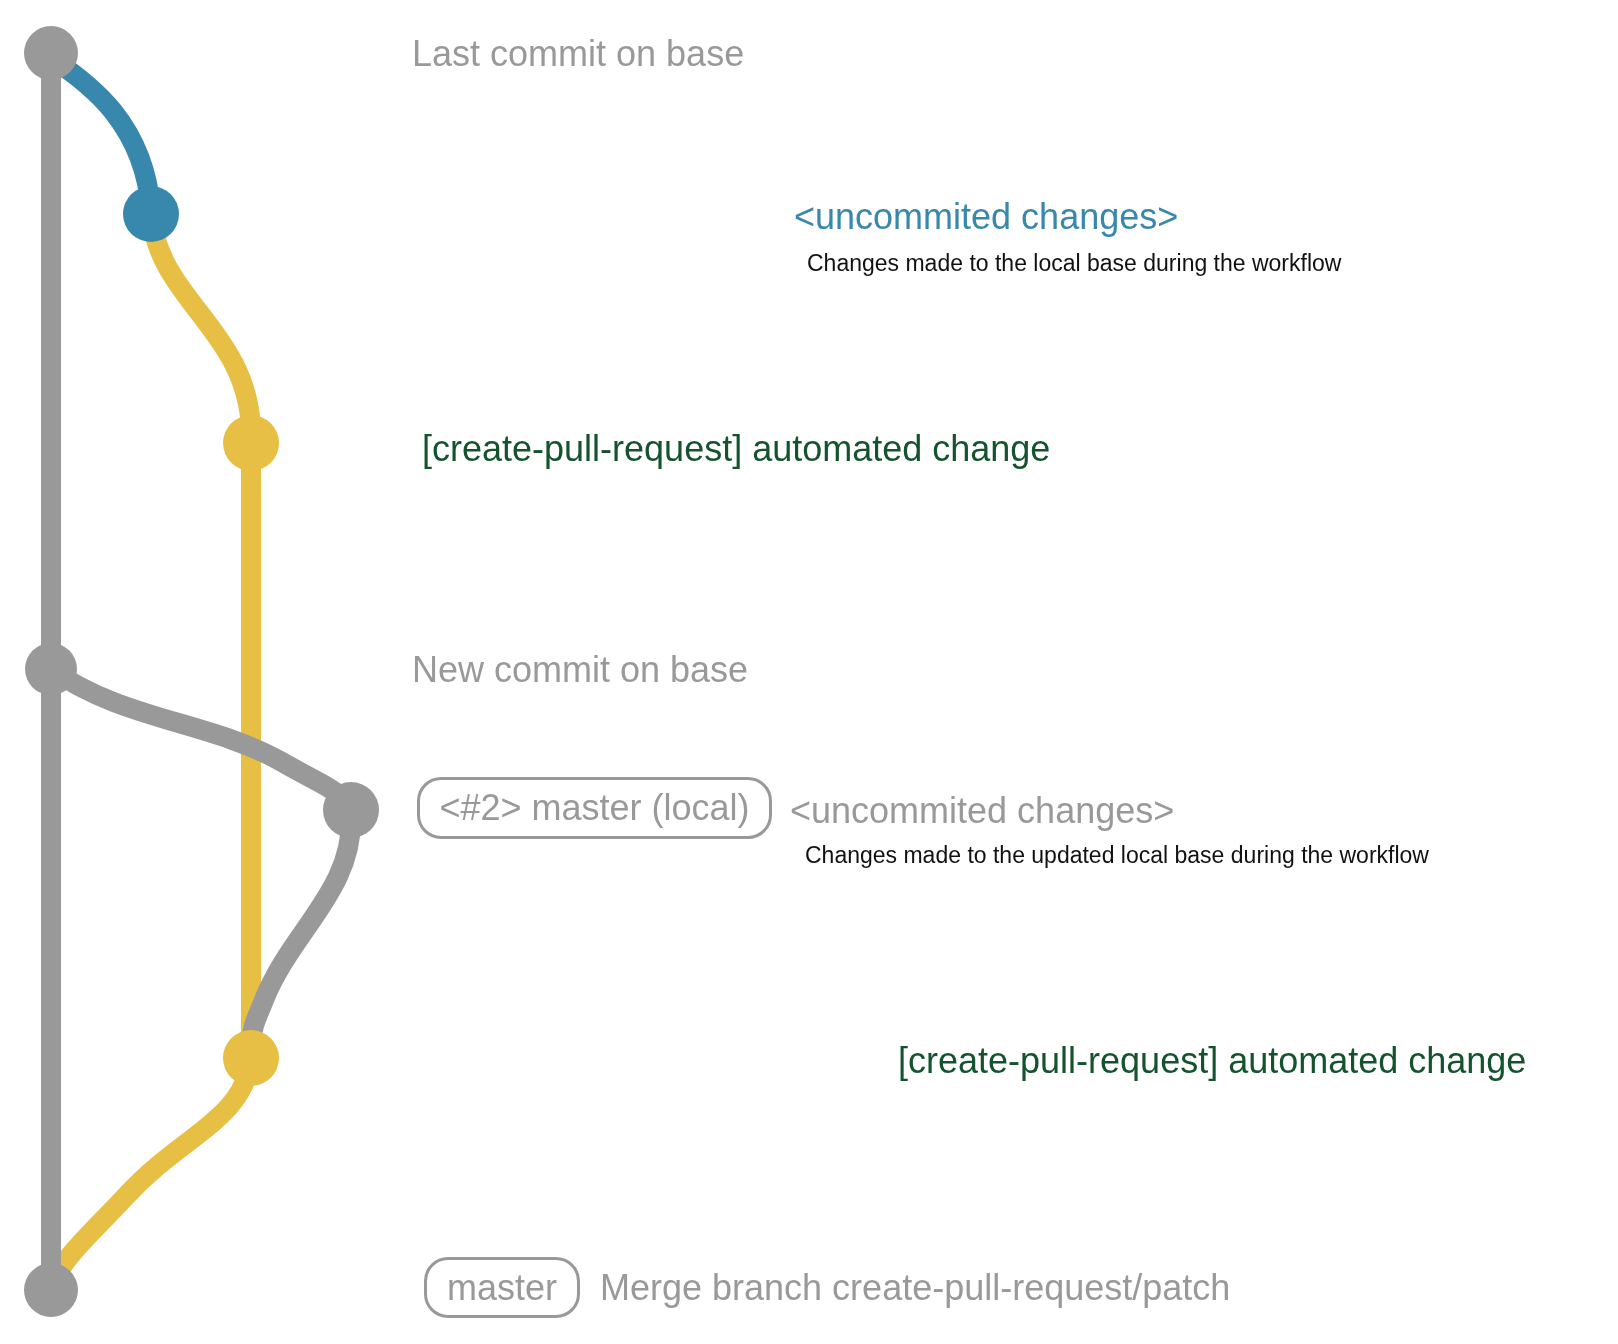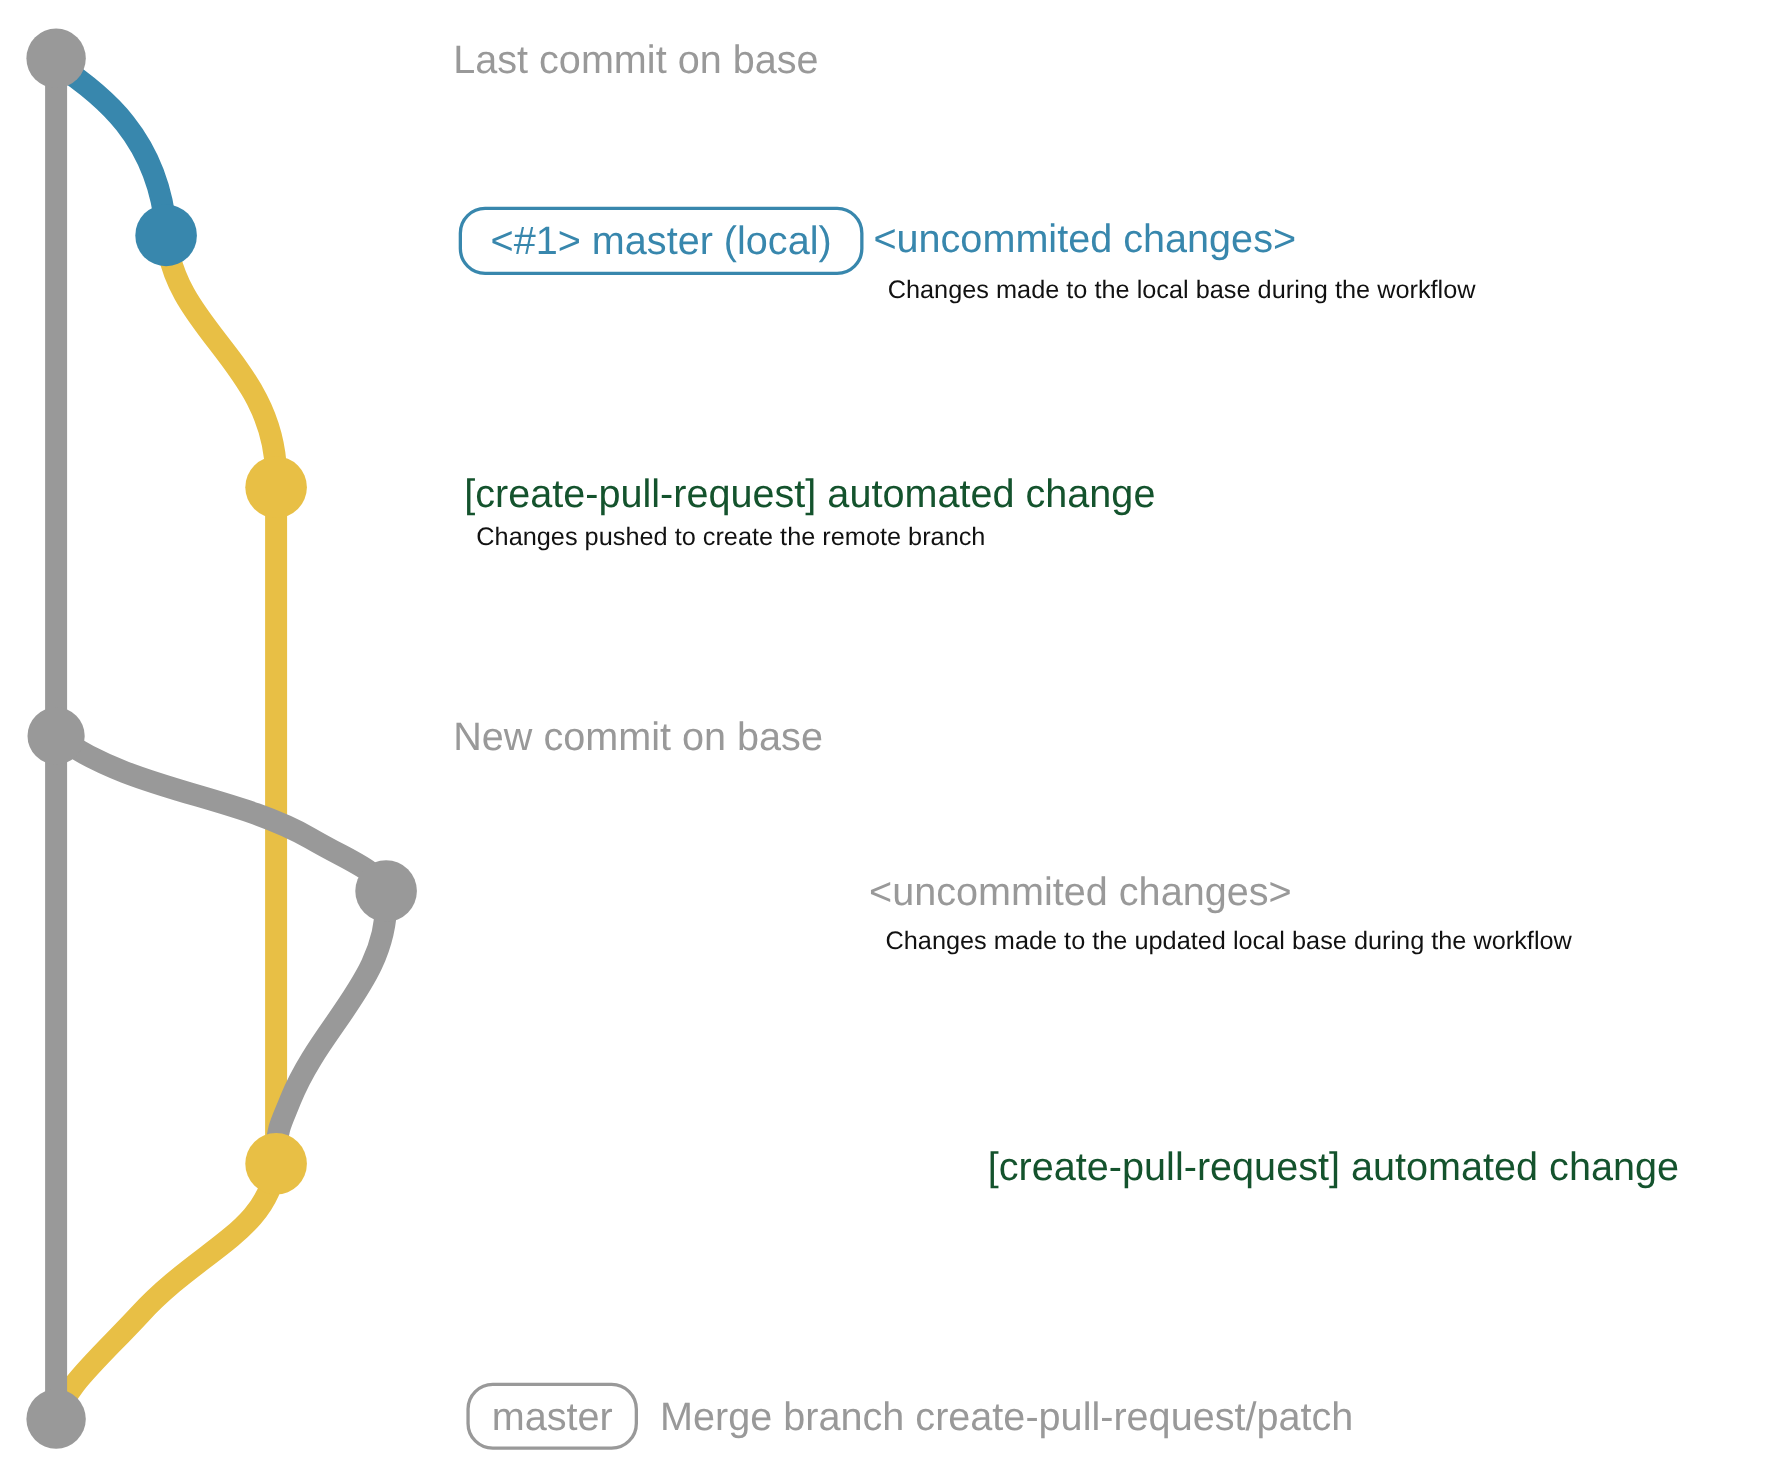--- a/index.html
+++ b/index.html
@@ -66,31 +66,30 @@
     <circle class="f-blue" cx="139" cy="214" r="28"></circle>
     <circle class="f-yellow" cx="239" cy="443" r="28"></circle>
     <circle class="f-gray" cx="39" cy="669" r="26"></circle>
     <circle class="f-gray" cx="339" cy="810" r="28"></circle>
     <circle class="f-yellow" cx="239" cy="1058" r="28"></circle>
     <circle class="f-gray" cx="39" cy="1290" r="27"></circle>
   </svg>
 
   <div id="h-last" class="txt sans c-gray">Last commit on base</div>
 
-  <div id="b1" class="badge b-blue">
-    <span>&lt;#1&gt; master (local)</span>
-  </div>
   <div id="t1" class="txt sans c-blue">&lt;uncommited changes&gt;</div>
   <div id="c1" class="txt serif">Changes made to the local base during the workflow</div>
 
   <div id="h-auto1" class="txt sans c-yellow">[create-pull-request] automated change</div>
-  <div id="c-auto1" class="txt serif">Changes pushed to create the remote branch</div>
 
   <div id="h-new" class="txt sans c-gray">New commit on base</div>
 
+  <div id="b2" class="badge b-gray">
+    <span>&lt;#2&gt; master (local)</span>
+  </div>
   <div id="t2" class="txt sans c-gray">&lt;uncommited changes&gt;</div>
   <div id="c2" class="txt serif">Changes made to the updated local base during the workflow</div>
 
   <div id="h-auto2" class="txt sans c-yellow">[create-pull-request] automated change</div>
 
   <div id="b4" class="badge b-gray">
     <span>master</span>
   </div>
   <div id="c-merge" class="txt sans c-gray">Merge branch create-pull-request/patch</div>
 

